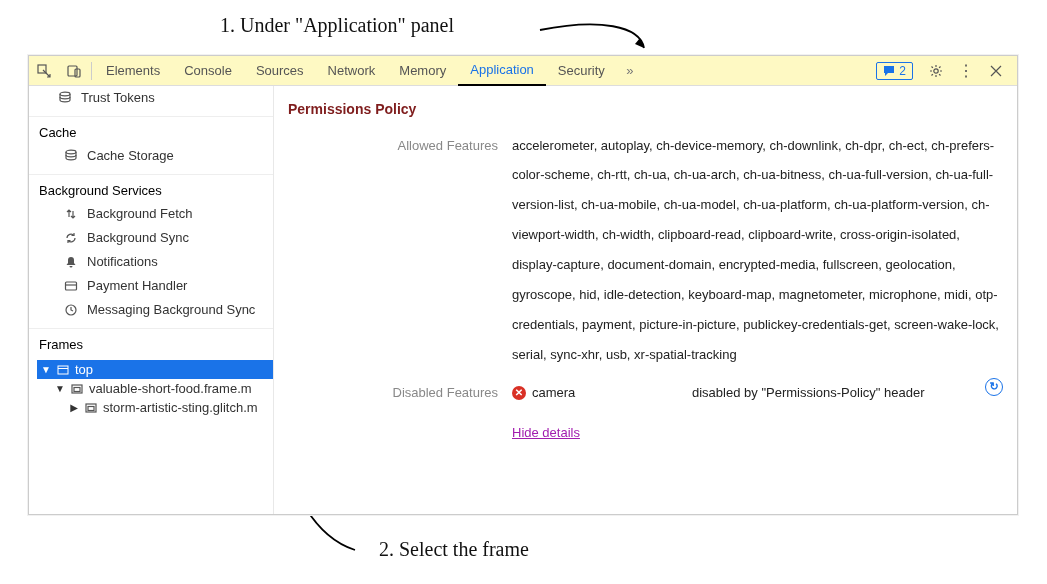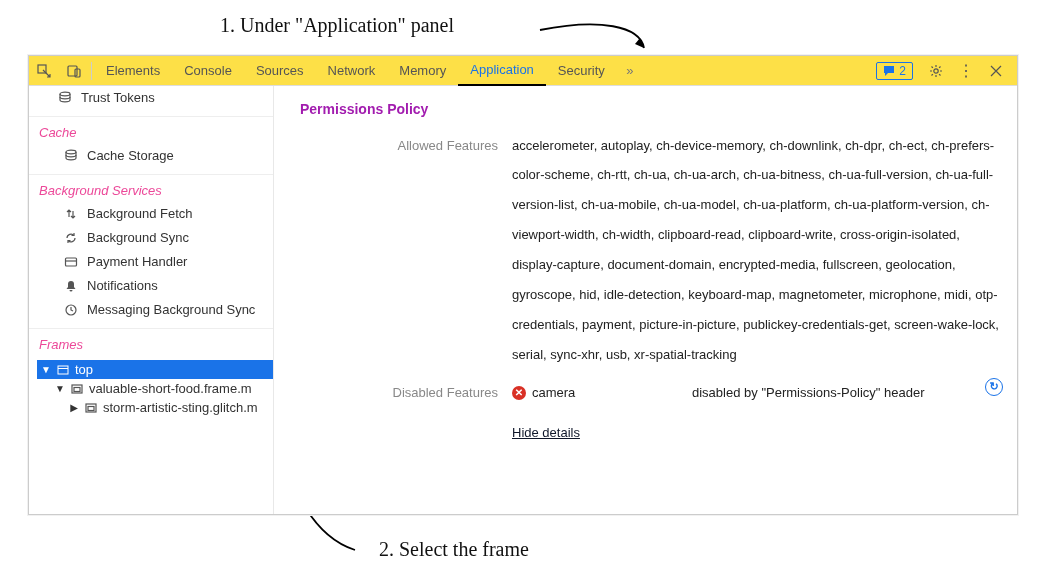--- a/index.html
+++ b/index.html
@@ -3,55 +3,55 @@
 <meta charset="utf-8">
 <style>
   * { box-sizing: border-box; }
   html, body { margin:0; padding:0; font-family: "Helvetica Neue", Arial, sans-serif; font-size:13px; color:#333; background:#fff; }
   .wrapper { position:relative; width:1047px; height:584px; }
   .annotation { position:absolute; font-family: "Comic Sans MS", "Segoe Script", cursive; font-size:20px; color:#111; pointer-events:none; }
   .ann-svg { position:absolute; left:0; top:0; width:1047px; height:584px; pointer-events:none; }
 
   .devtools { position:absolute; left:28px; top:55px; width:990px; height:460px; border:1px solid #ccc; box-shadow:0 0 0 1px #f1f1f1; background:#fff; display:flex; flex-direction:column; }
 
-  .tabbar { display:flex; align-items:center; height:30px; border-bottom:1px solid #ddd; background:#fde047; position:relative; }
+  .tabbar { display:flex; align-items:center; height:30px; border-bottom:1px solid #ddd; background:#fef9c3; position:relative; }
   .tb-btn { width:30px; height:30px; display:flex; align-items:center; justify-content:center; color:#555; flex-shrink:0; }
   .vsep { width:1px; height:18px; background:#ccc; margin:0 2px; flex-shrink:0; }
   .tab { padding:0 12px; height:30px; display:flex; align-items:center; color:#555; cursor:default; font-size:13px; }
   .tab.active { color:#1a73e8; border-bottom:2px solid #000000; height:30px; }
   .tabbar-right { margin-left:auto; display:flex; align-items:center; padding-right:6px; }
   .msg-badge { display:flex; align-items:center; gap:4px; border:1px solid #1a73e8; color:#1a73e8; padding:1px 6px; border-radius:2px; font-size:12px; margin-right:8px; }
 
   .panels { flex:1; display:flex; min-height:0; }
 
   .sidebar { width:245px; border-right:1px solid #e8e8e8; overflow:hidden; font-size:13px; color:#333; }
   .sidebar-section { border-bottom:1px solid #eee; padding-bottom:6px; }
-  .sidebar-title { padding:8px 10px 4px 10px; color:#ec4899; font-weight:400;font-style:italic; }
+  .sidebar-title { padding:8px 10px 4px 10px; color:#000000; font-weight:400; }
   .sidebar-item { display:flex; align-items:center; gap:8px; padding:2px 10px 2px 34px; line-height:20px; cursor:default; }
   .sidebar-item .icon { width:16px; display:inline-flex; justify-content:center; color:#555; }
   .sidebar-item-top { padding-left:28px; }
 
   .frames-tree { padding:4px 0 4px 8px; font-size:13px; }
   .tree-row { display:flex; align-items:center; gap:6px; padding:2px 4px; white-space:nowrap; overflow:hidden; }
   .tree-row.selected { background:#1a73e8; color:#fff; }
   .tree-row .twisty { font-size:10px; width:10px; text-align:center; }
   .tree-row .ficon { font-size:12px; }
   .tree-indent-1 { margin-left:14px; }
   .tree-indent-2 { margin-left:28px; }
 
   .main { flex:1; padding:10px 14px 10px 14px; overflow:hidden; line-height:1.9; }
-  .main-title { font-weight:600; font-size:14px; color:#a21caf; margin-bottom:8px;margin-left:12px; }
+  .main-title { font-weight:600; font-size:14px; color:#7f1d1d; margin-bottom:8px; }
   .feat-row { display:flex; align-items:flex-start; gap:14px; margin-bottom:8px; }
   .feat-label { width:210px; text-align:right; color:#888; font-size:13px; flex-shrink:0; line-height:2.3; }
   .feat-body { flex:1; color:#222; font-size:13px; line-height:2.3; }
   .disabled-grid { display:flex; align-items:flex-start; gap:20px; }
   .disabled-feat { display:flex; align-items:center; gap:6px; width:160px; }
   .redcircle { width:14px; height:14px; background:#d93025; border-radius:50%; color:#fff; display:inline-flex; align-items:center; justify-content:center; font-size:10px; font-weight:bold; }
   .reload-circle { width:18px; height:18px; border:1.5px solid #1a73e8; border-radius:50%; color:#1a73e8; display:inline-flex; align-items:center; justify-content:center; font-size:11px; font-weight:bold; }
-  .hide-details { color:#0f172a; text-decoration:underline; cursor:pointer; margin-top:10px; display:inline-block; }
+  .hide-details { color:#a21caf; text-decoration:underline; cursor:pointer; margin-top:10px; display:inline-block; }
 
   svg { display:block; }
   .ic-stroke { stroke:#555; fill:none; stroke-width:1.2; }
 </style>
 </head>
 <body>
 
 <div class="wrapper">
 
   <div class="annotation" style="left:220px; top:14px;">1. Under "Application" panel</div>
@@ -160,33 +160,33 @@
               <svg width="14" height="14">
                   <path d="M3 7a4 4 0 0 1 7-2.5M11 7a4 4 0 0 1-7 2.5" class="ic-stroke"></path>
                   <path d="M10 2v2.5H7.5M4 12V9.5h2.5" class="ic-stroke"></path>
                 </svg>
             </span>
             <span>Background Sync</span>
           </div>
           <div class="sidebar-item">
             <span class="icon">
               <svg width="14" height="14">
+                  <path d="M7 2a3 3 0 0 1 3 3v3l1.5 2h-9L4 8V5a3 3 0 0 1 3-3zM5.5 11a1.5 1.5 0 0 0 3 0" fill="#555"></path>
+                </svg>
+            </span>
+            <span>Notifications</span>
+          </div>
+          <div class="sidebar-item">
+            <span class="icon">
+              <svg width="14" height="14">
                   <rect x="1.5" y="3" width="11" height="8" rx="1" class="ic-stroke"></rect>
                   <path d="M1.5 6h11" class="ic-stroke"></path>
                 </svg>
             </span>
             <span>Payment Handler</span>
-          </div>
-          <div class="sidebar-item">
-            <span class="icon">
-              <svg width="14" height="14">
-                  <path d="M7 2a3 3 0 0 1 3 3v3l1.5 2h-9L4 8V5a3 3 0 0 1 3-3zM5.5 11a1.5 1.5 0 0 0 3 0" fill="#555"></path>
-                </svg>
-            </span>
-            <span>Notifications</span>
           </div>
           <div class="sidebar-item">
             <span class="icon">
               <svg width="14" height="14">
                   <circle cx="7" cy="7" r="5" class="ic-stroke"></circle>
                   <path d="M7 4v3l2 1" class="ic-stroke"></path>
                 </svg>
             </span>
             <span>Messaging Background Sync</span>
           </div>

